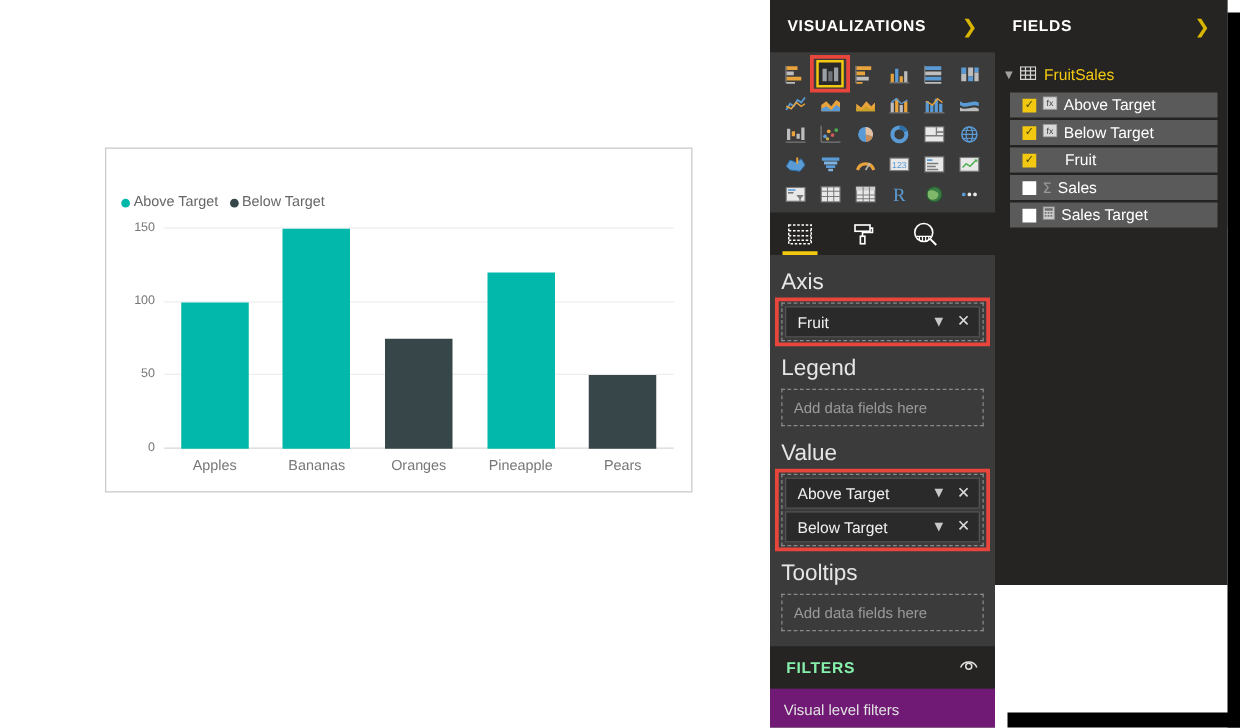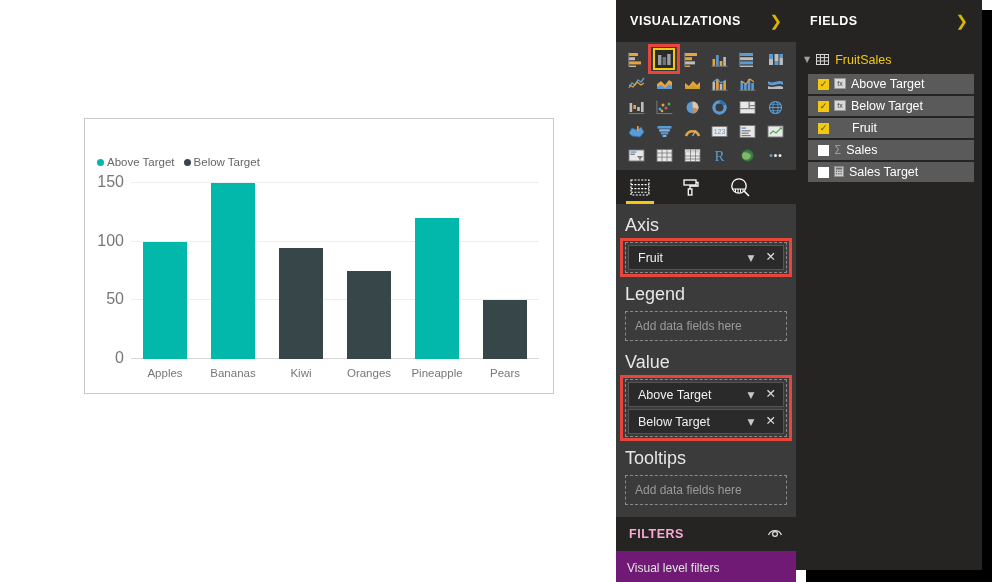--- a/index.html
+++ b/index.html
@@ -81,21 +81,21 @@
     left: 0; right: 0;
     height: 1px;
     background: #eeeeee;
   }
   .gridline.zero { background: #d8d8d8; }
   .ytick {
     position: absolute;
     right: 100%;
     margin-right: 7px;
     transform: translateY(-50%);
-    font-size: 16px;
+    font-size: 10px;
     color: #777777;
     white-space: nowrap;
   }
   #bars {
     position: absolute;
     left: 0; right: 0; bottom: 0; top: 0;
     display: flex;
     align-items: flex-end;
     justify-content: space-between;
   }
@@ -125,21 +125,21 @@
   #viz-panel {
     position: absolute;
     left: 616px; top: 0;
     width: 180px; height: 582px;
     background: #3b3b3b;
     overflow: hidden;
   }
   #fields-panel {
     position: absolute;
     left: 796px; top: 0;
-    width: 186px; height: 570px;
+    width: 186px; height: 468px;
     background: #252423;
     overflow: hidden;
   }
   
   #shadow-right {
     position: absolute;
     left: 982px; top: 10px;
     width: 10px; height: 572px;
     background: #000000;
   }
@@ -297,21 +297,21 @@
     height: 34px;
     margin-top: 12px;
     display: flex;
     align-items: center;
     justify-content: space-between;
     padding: 0 13px 0 13px;
   }
   #filters-header .ptitle {
     font-size: 12.5px;
     font-weight: bold;
-    color: #f9a8d4;
+    color: #86efac;
     letter-spacing: .55px;
   }
   #filters-body {
     background: #701a75;
     padding: 10px 2px 0 11px;
   }
   .filter-sub {
     font-size: 12px;
     color: #e2e2e2;
   }
@@ -435,24 +435,20 @@
             </div>
           </div>
         <div id="bars">
             <div class="bar-slot">
               <div class="bar" title="Apples: 100" style="height: 66.6667%; background: rgb(1, 184, 170);"></div>
               <div class="xtick">Apples</div>
             </div>
             <div class="bar-slot">
               <div class="bar" title="Bananas: 150" style="height: 100%; background: rgb(1, 184, 170);"></div>
               <div class="xtick">Bananas</div>
-            </div>
-            <div class="bar-slot">
-              <div class="bar" title="Kiwi: 95" style="height: 63.3333%; background: rgb(55, 70, 73);"></div>
-              <div class="xtick">Kiwi</div>
             </div>
             <div class="bar-slot">
               <div class="bar" title="Oranges: 75" style="height: 50%; background: rgb(55, 70, 73);"></div>
               <div class="xtick">Oranges</div>
             </div>
             <div class="bar-slot">
               <div class="bar" title="Pineapple: 120" style="height: 80%; background: rgb(1, 184, 170);"></div>
               <div class="xtick">Pineapple</div>
             </div>
             <div class="bar-slot">

